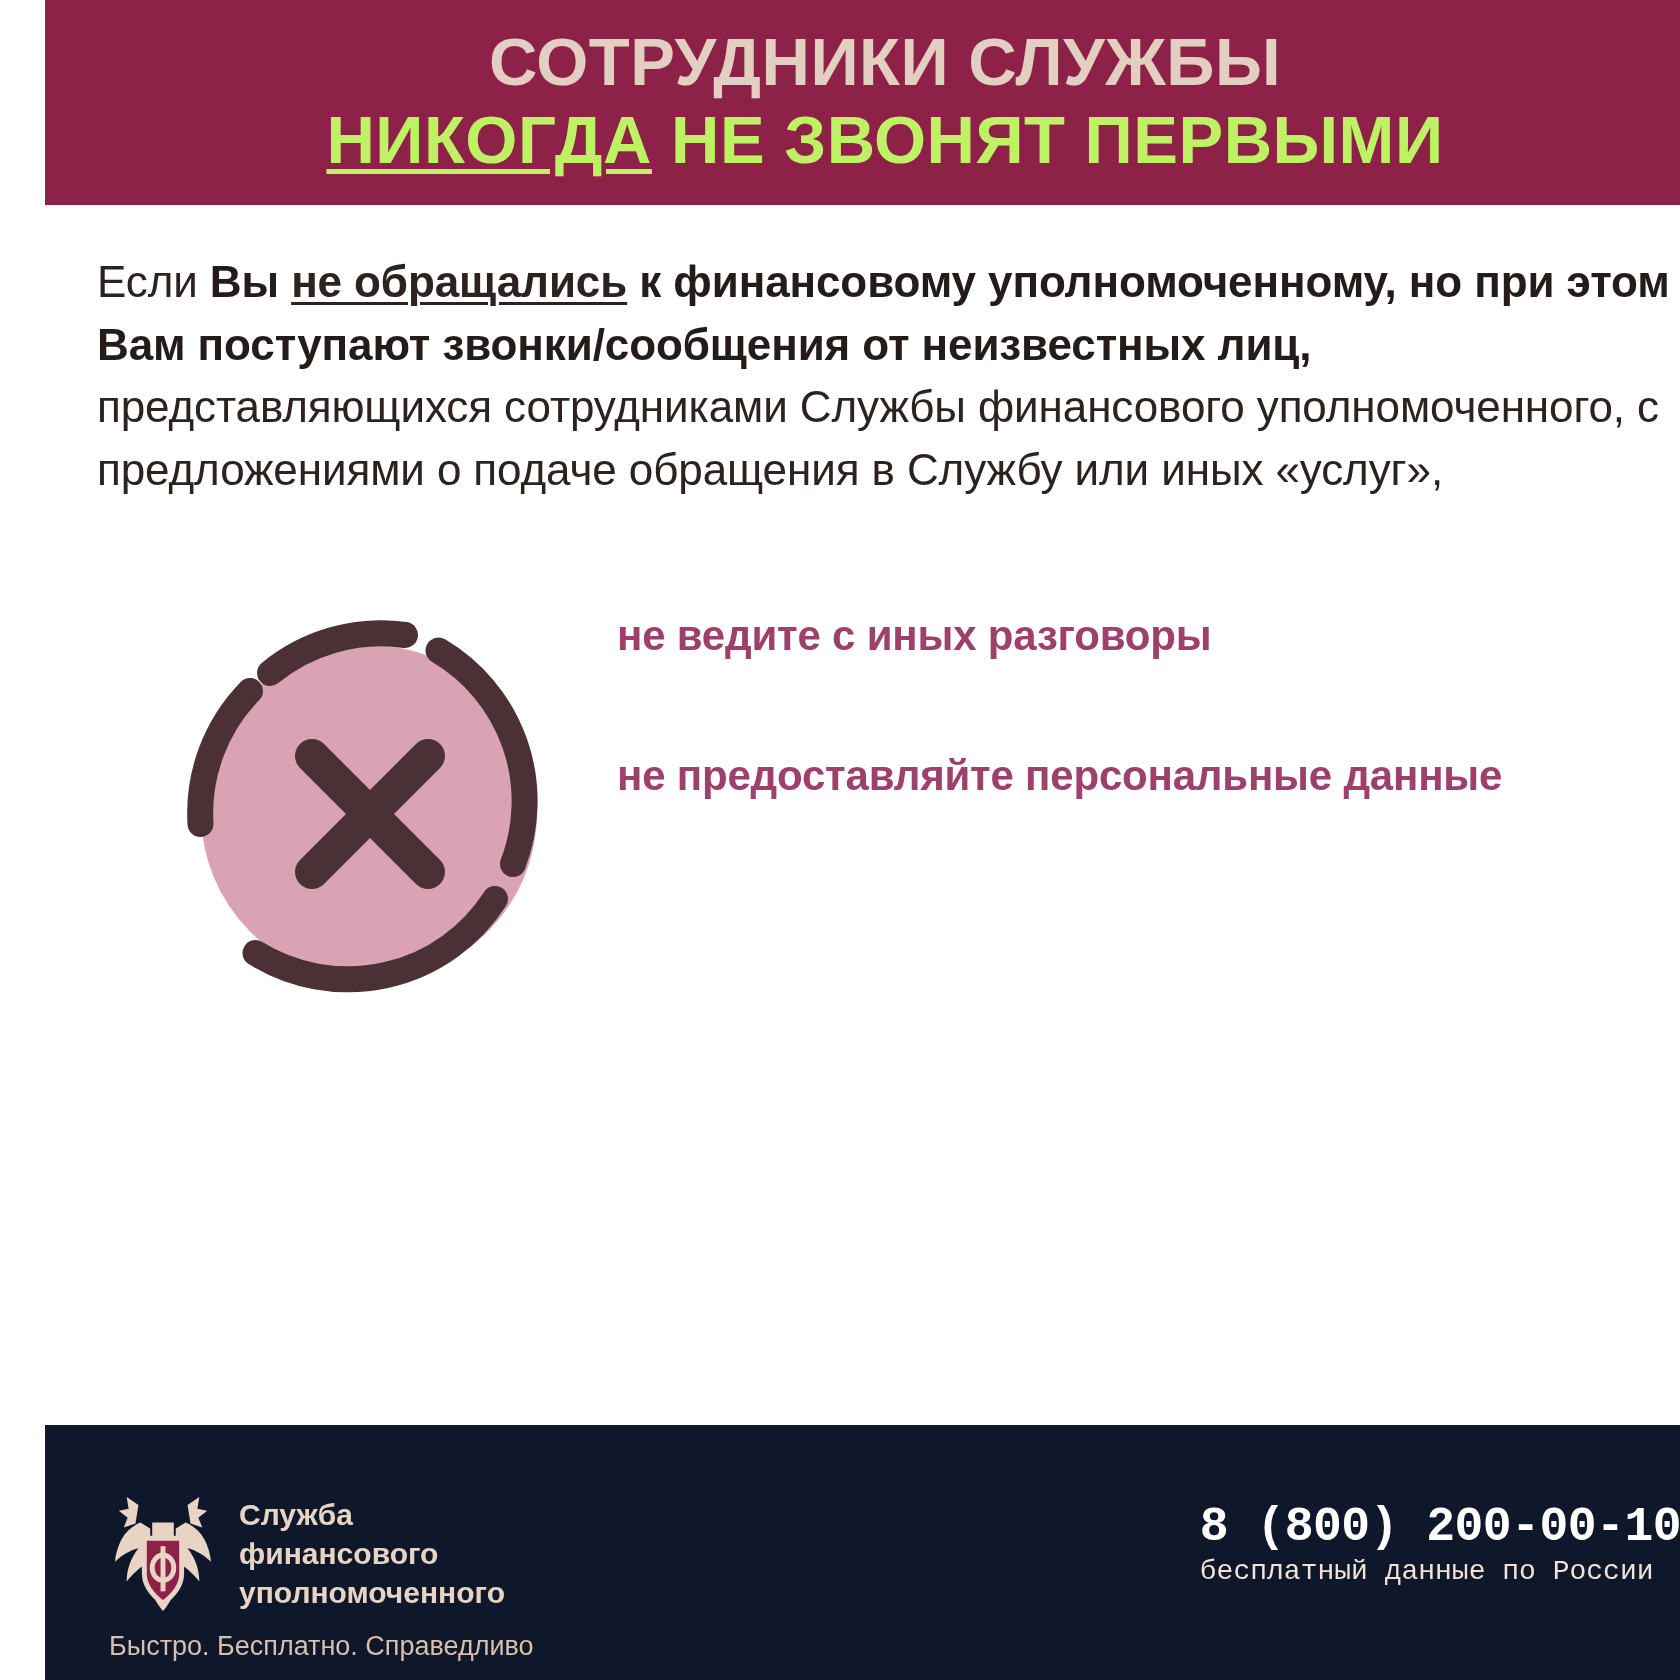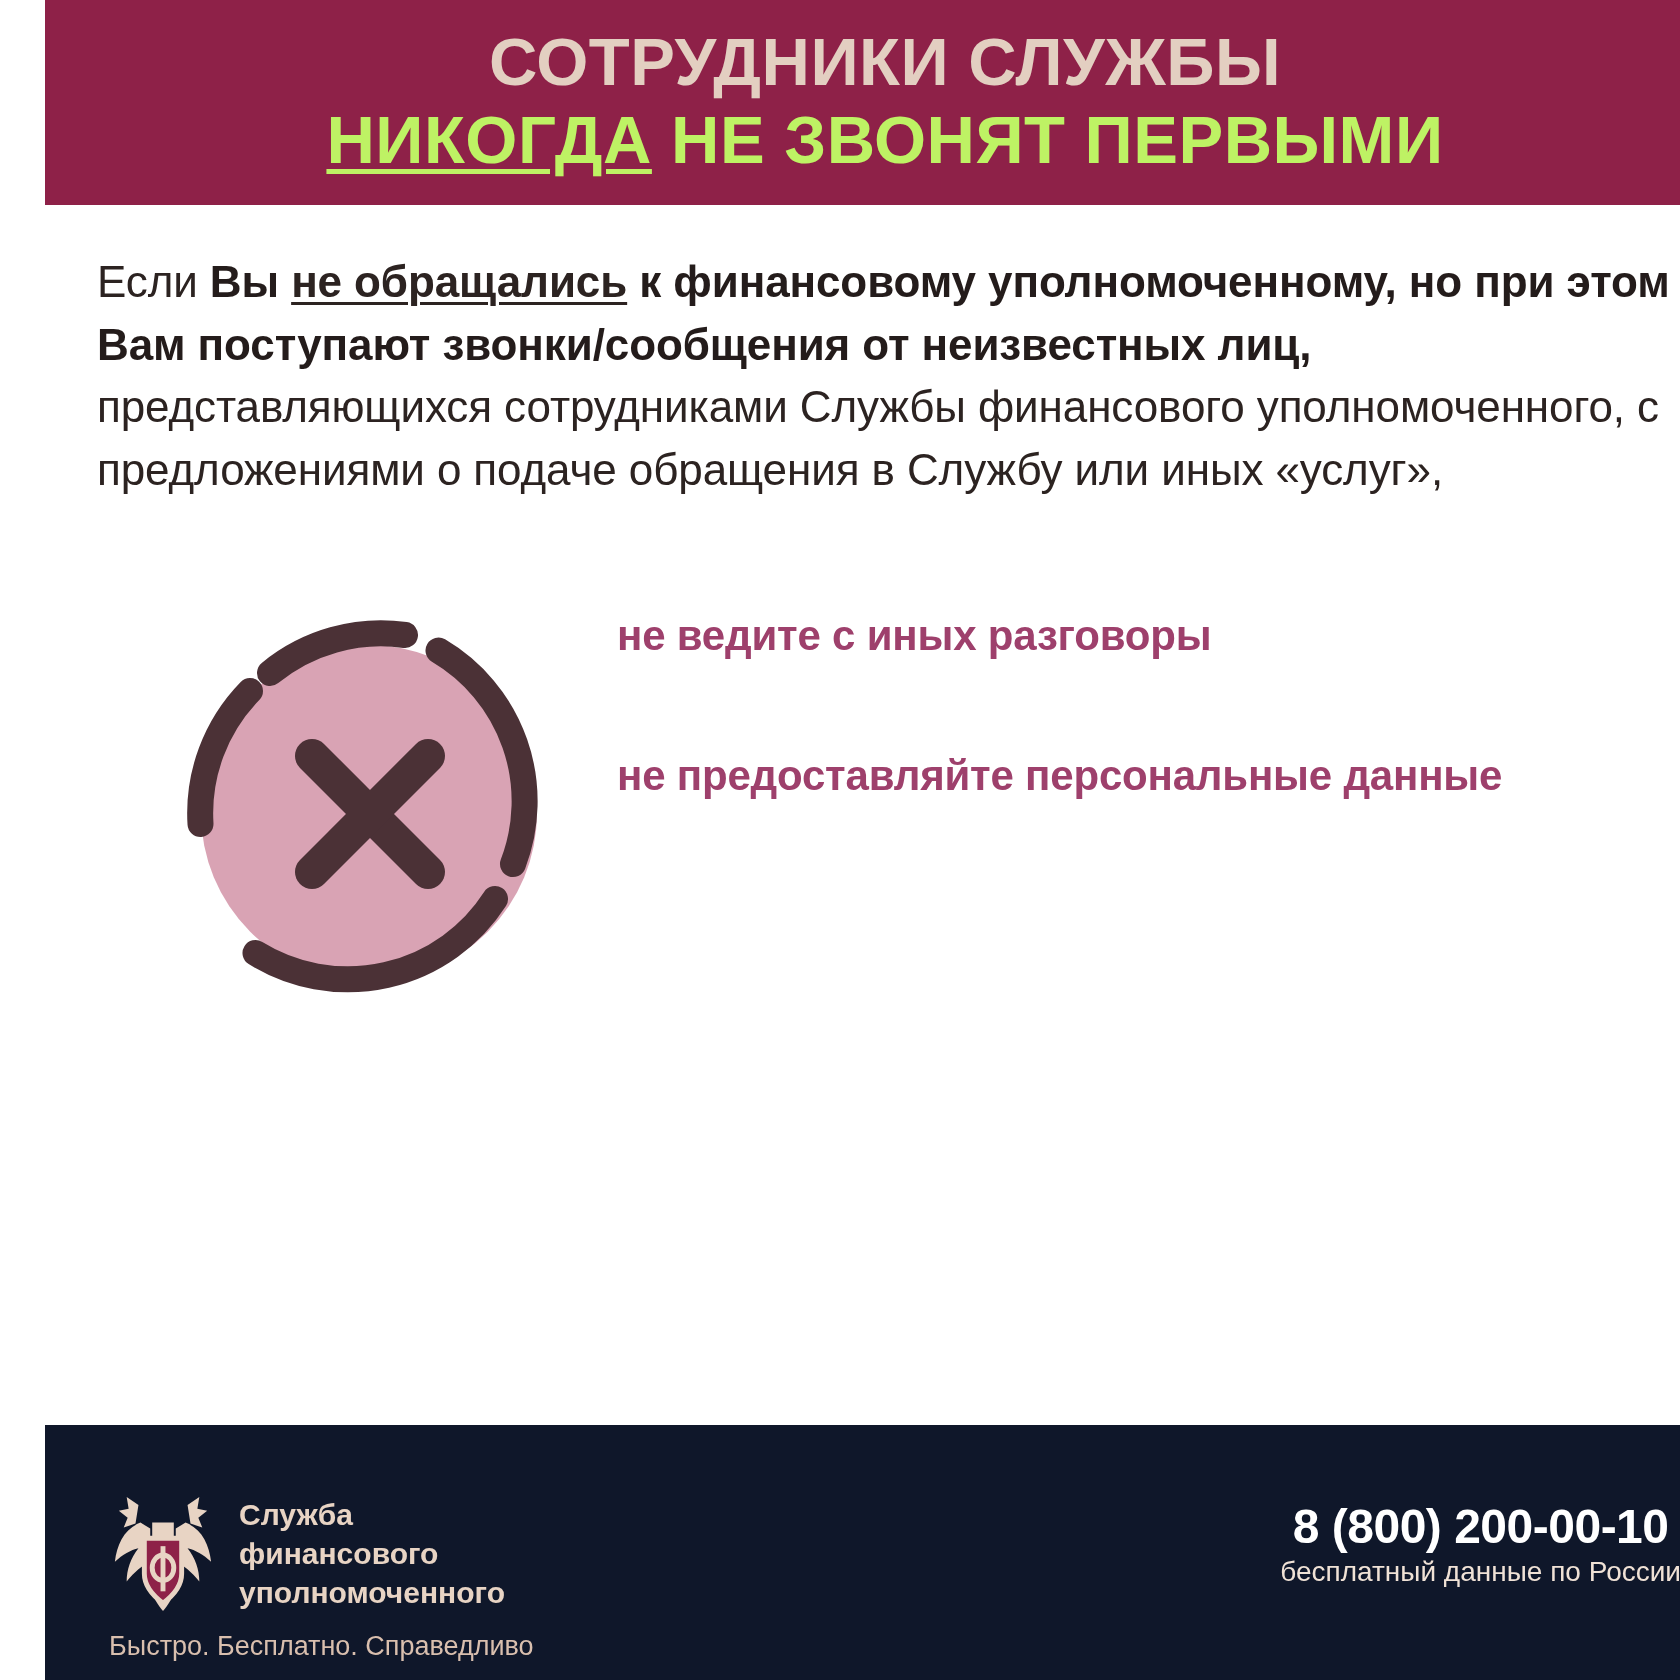--- a/index.html
+++ b/index.html
@@ -120,21 +120,21 @@
   }
   .tagline {
     position: absolute;
     left: 64px;
     bottom: 18px;
     color: #d9bfae;
     font-size: 27px;
     font-weight: 400;
     text-align: center;
   }
-  .contact { text-align: center; padding-bottom: 18px; }
+  .contact { text-align: left; padding-bottom: 18px; font-family: Liberation Mono, monospace; }
   .phone {
     color: #ffffff;
     font-size: 48px;
     font-weight: bold;
     letter-spacing: -0.5px;
   }
   .phone-note {
     color: #f0e2d6;
     font-size: 28px;
     margin-top: 2px;

